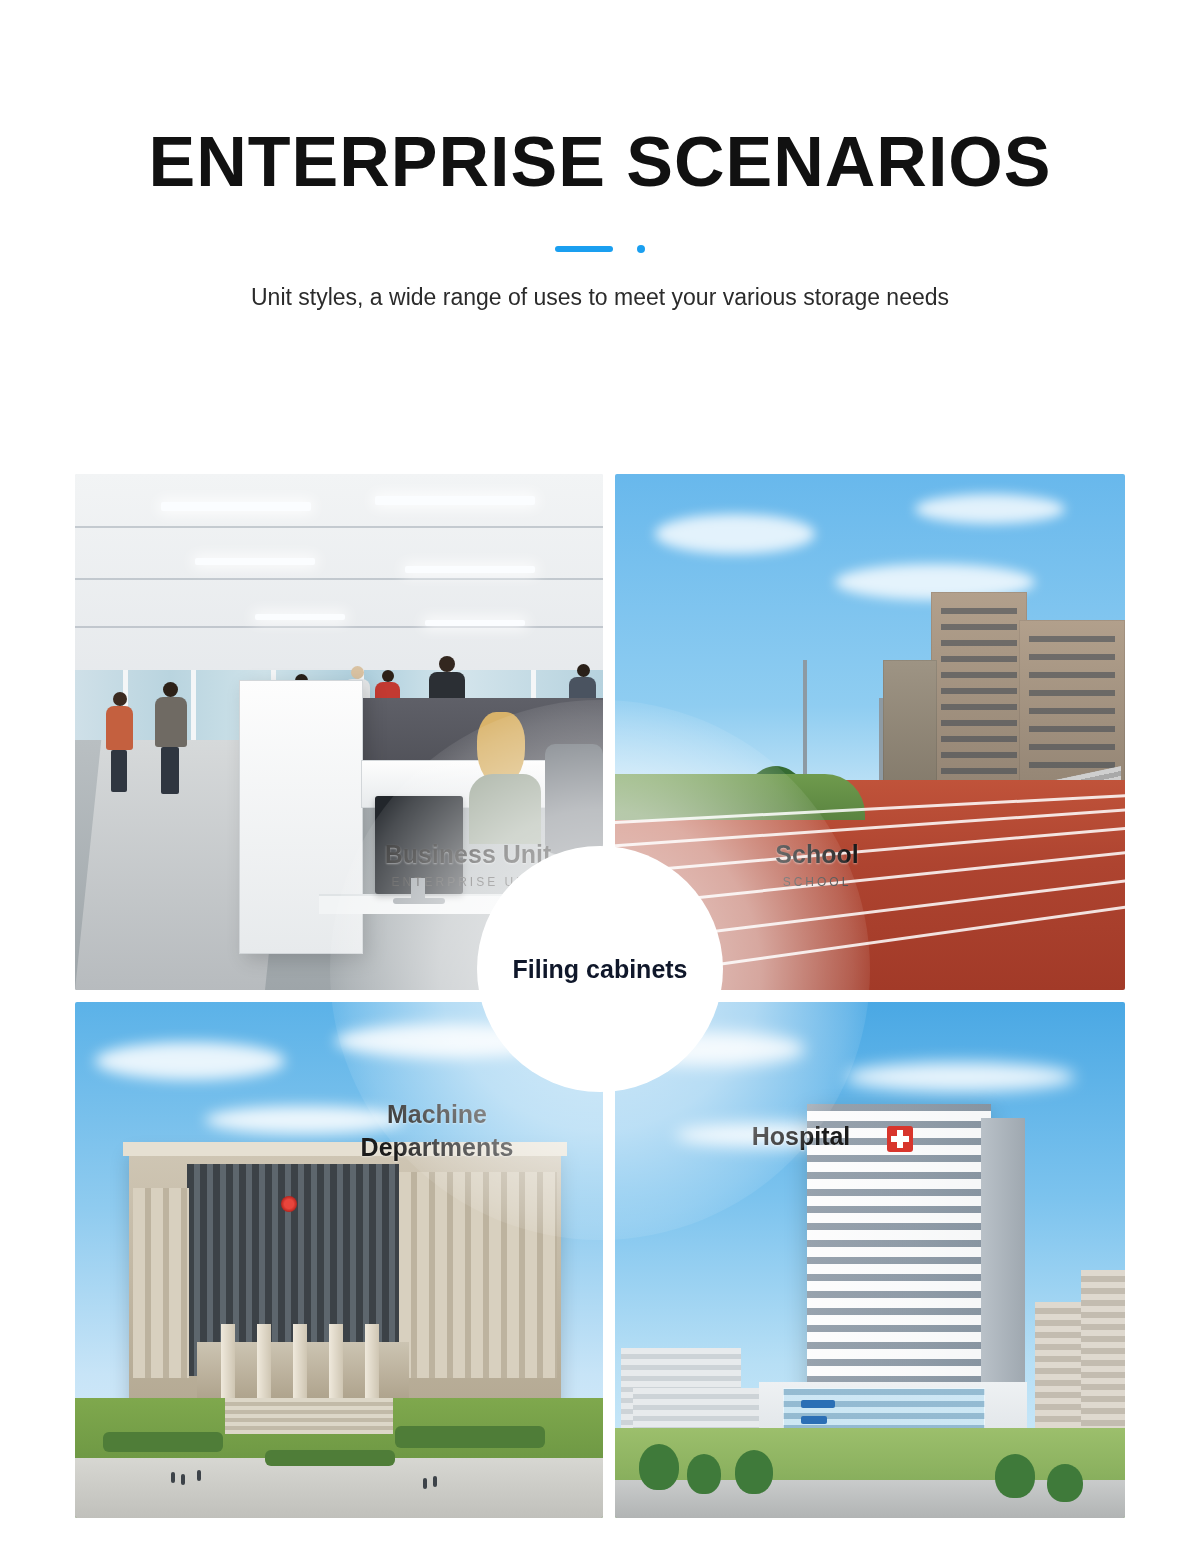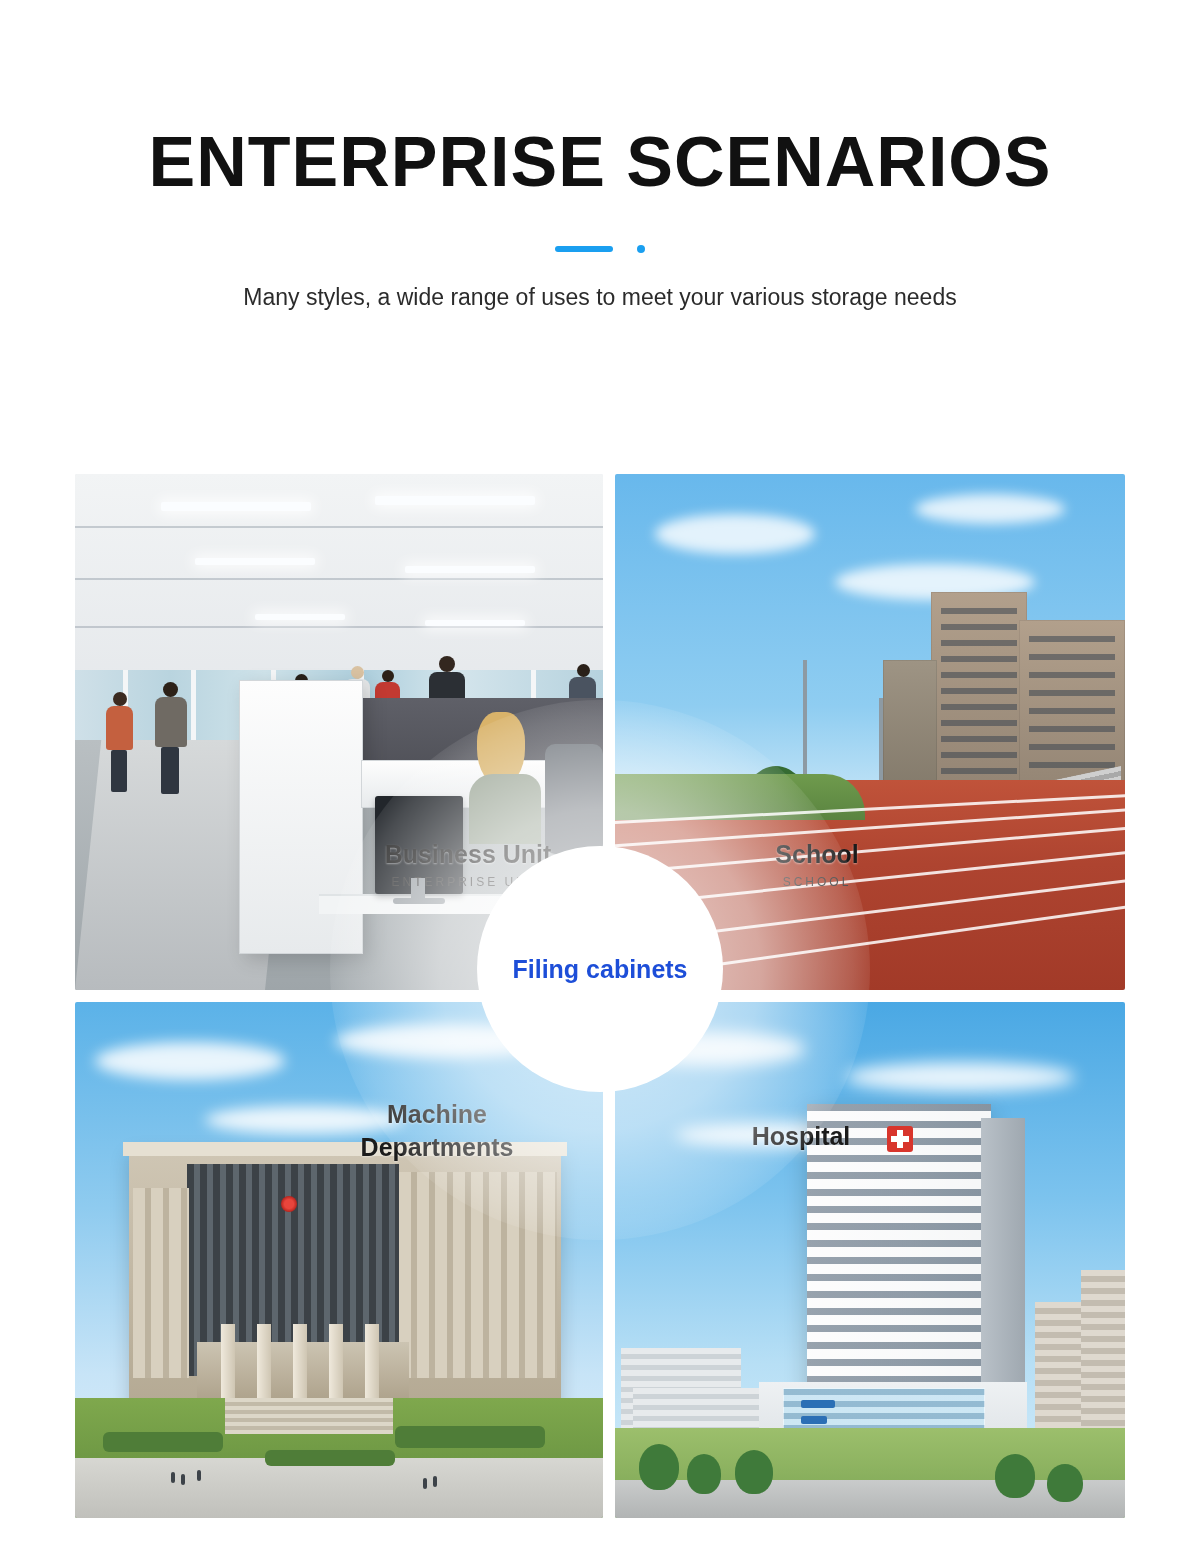--- a/index.html
+++ b/index.html
@@ -122,21 +122,21 @@
     background: #ffffff;
     z-index: 20;
     display: flex;
     align-items: center;
     justify-content: center;
     box-shadow: 0 0 0 0 rgba(0,0,0,0);
   }
   .center-circle .center-label {
     font-size: 25px;
     font-weight: 600;
-    color: #1d4ed8;
+    color: #0f172a;
   }
 
   
   .glow {
     position: absolute;
     left: 330px;
     top: 700px;
     width: 540px;
     height: 540px;
     border-radius: 50%;
@@ -371,21 +371,21 @@
 <body>
 
 <div class="page">
 
   <div class="header">
     <h1 class="title">ENTERPRISE SCENARIOS</h1>
     <div class="divider">
       <span class="bar"></span>
       <span class="dot"></span>
     </div>
-    <p class="subtitle">Many styles, a wide range of uses to meet your various storage needs</p>
+    <p class="subtitle">Unit styles, a wide range of uses to meet your various storage needs</p>
   </div>
 
   <div class="grid">
 
     <div class="cell cell-business">
       <div class="office">
         <div class="ceiling"></div>
         <div class="ceil-line" style="left:0;top:52px;width:100%;"></div>
         <div class="ceil-line" style="left:0;top:104px;width:100%;"></div>
         <div class="ceil-line" style="left:0;top:152px;width:100%;"></div>

